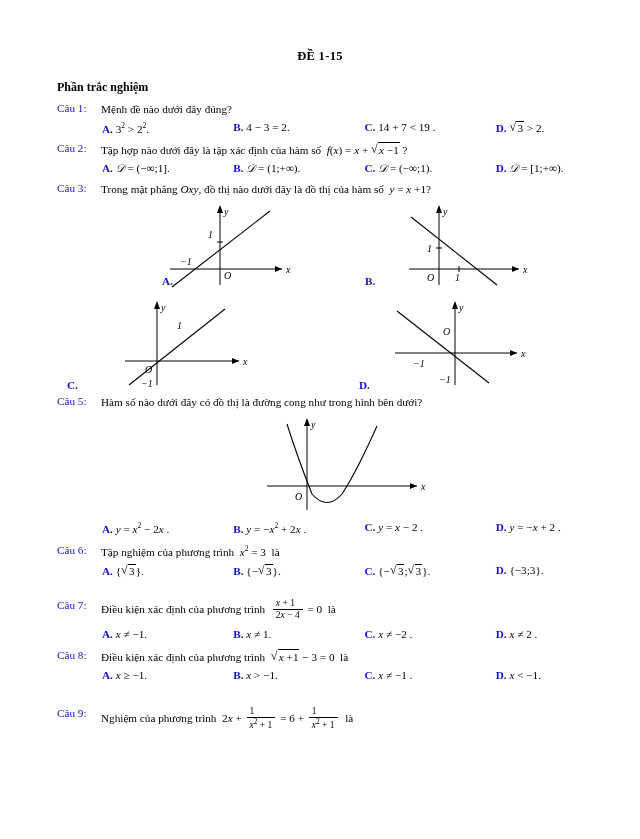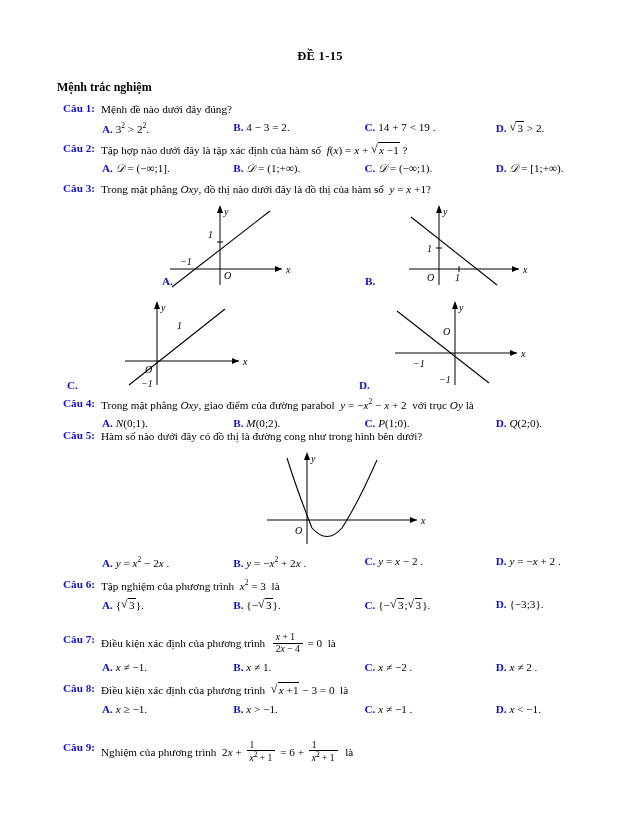--- a/index.html
+++ b/index.html
@@ -34,25 +34,24 @@
     font-size: 12px;
     margin: 16px 0 0 57px;
   }
   .q-block {
     display: flex;
     margin: 7px 0 0 57px;
     width: 530px;
   }
   .q-label {
     color: #1111cc;
-    font-weight: bold;
+    font-weight: normal;
     width: 44px;
     flex: 0 0 44px;
     font-size: 11.2px;
-    text-align: center;
   }
   .q-body {
     flex: 1 1 auto;
     font-size: 11.2px;
     line-height: 1.35;
   }
   .choices {
     display: flex;
     margin: 4px 0 0 57px;
     width: 530px;
@@ -150,21 +149,21 @@
     font-size: 10px;
   }
 </style>
 </head>
 <body>
 
 <div class="page">
 
   <div class="doc-title">ĐỀ 1-15</div>
 
-  <div class="section-head">Mệnh trắc nghiệm</div>
+  <div class="section-head">Phần trắc nghiệm</div>
 
   <div class="q-block">
     <div class="q-label">Câu 1:</div>
     <div class="q-body">Mệnh đề nào dưới đây đúng?</div>
   </div>
   <div class="choices indent">
     <div class="choice"><span class="ch-key">A.</span> <span class="math up">3<sup>2</sup> &gt; 2<sup>2</sup></span>.</div>
     <div class="choice"><span class="ch-key">B.</span> <span class="up">4 − 3 = 2</span>.</div>
     <div class="choice"><span class="ch-key">C.</span> <span class="up">14 + 7 &lt; 19</span> .</div>
     <div class="choice"><span class="ch-key">D.</span> <span class="sqrt"><span class="rad">3</span></span> &gt; 2.</div>
@@ -248,30 +247,20 @@
         <text class="tick-txt" x="82" y="12">y</text>
         <text class="tick-txt" x="144" y="58">x</text>
         <text class="tick-txt" x="66" y="36">O</text>
         <text class="tick-txt" x="36" y="68">−1</text>
         <text class="tick-txt" x="62" y="84">−1</text>
       </svg>
       <div class="glabel" style="left:-18px; top:80px;">D.</div>
     </div>
   </div>
 
-  <div class="q-block" style="margin-top:2px;">
-    <div class="q-label">Câu 4:</div>
-    <div class="q-body">Trong mặt phẳng <span class="math">Oxy</span>, giao điểm của đường parabol&nbsp; <span class="math">y</span> = −<span class="math">x</span><sup>2</sup> − <span class="math">x</span> + 2&nbsp; với trục <span class="math">Oy</span> là</div>
-  </div>
-  <div class="choices indent">
-    <div class="choice"><span class="ch-key">A.</span> <span class="math">N</span>(0;1).</div>
-    <div class="choice"><span class="ch-key">B.</span> <span class="math">M</span>(0;2).</div>
-    <div class="choice"><span class="ch-key">C.</span> <span class="math">P</span>(1;0).</div>
-    <div class="choice"><span class="ch-key">D.</span> <span class="math">Q</span>(2;0).</div>
-  </div>
 
   <div class="q-block" style="margin-top:0;">
     <div class="q-label">Câu 5:</div>
     <div class="q-body">Hàm số nào dưới đây có đồ thị là đường cong như trong hình bên dưới?</div>
   </div>
 
   <div class="bigplot">
     <svg width="280" height="100" viewBox="0 0 280 100" style="margin-left:160px;">
       <line x1="50" y1="70" x2="200" y2="70" stroke="#000" stroke-width="1"></line>
       <polygon points="200,70 193,67 193,73" fill="#000"></polygon>

